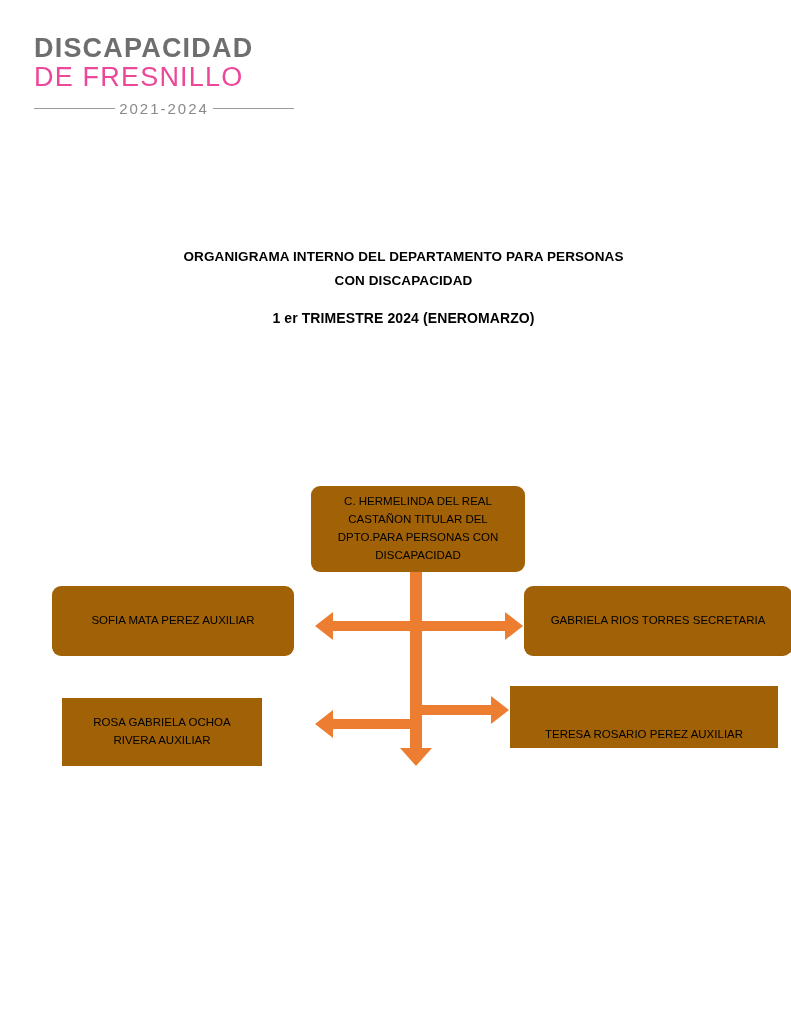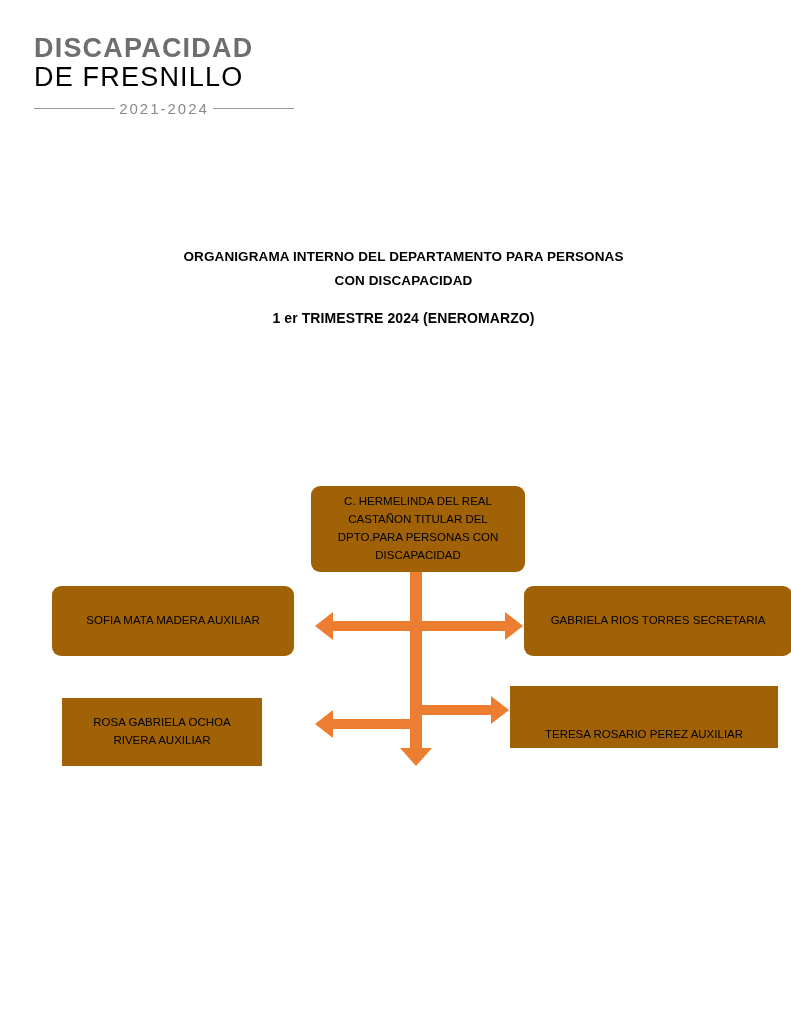--- a/index.html
+++ b/index.html
@@ -30,21 +30,21 @@
     font-weight: bold;
     letter-spacing: 1.2px;
     line-height: 1.05;
     color: #6e6e6e;
   }
   .logo-line2 {
     font-size: 27px;
     font-weight: normal;
     letter-spacing: 1.2px;
     line-height: 1.15;
-    color: #000000;
+    color: #ec4899;
   }
   .logo-years-row {
     display: flex;
     align-items: center;
     gap: 4px;
     margin-top: 7px;
   }
   .logo-rule {
     height: 1px;
     background: #9a9a9a;
@@ -153,21 +153,21 @@
 
     <rect x="417" y="705" width="74" height="10" fill="#ED7D31"></rect>
     <polygon points="491,696 491,724 509,710" fill="#ED7D31"></polygon>
   </svg>
 
   <div class="node rounded" id="node-head">
     <span>C. HERMELINDA DEL REAL CASTAÑON TITULAR DEL DPTO.PARA PERSONAS CON DISCAPACIDAD</span>
   </div>
 
   <div class="node rounded" id="node-left1">
-    <span>SOFIA MATA MADERA AUXILIAR</span>
+    <span>SOFIA MATA PEREZ AUXILIAR</span>
   </div>
 
   <div class="node rounded" id="node-right1">
     <span>GABRIELA RIOS TORRES SECRETARIA</span>
   </div>
 
   <div class="node" id="node-left2">
     <span>ROSA GABRIELA OCHOA RIVERA AUXILIAR</span>
   </div>
 

